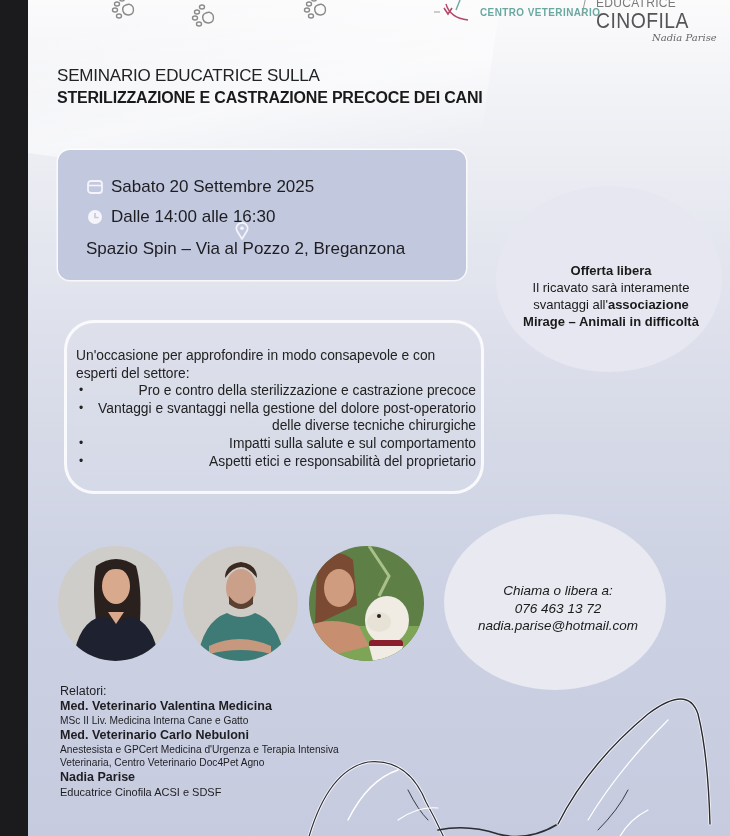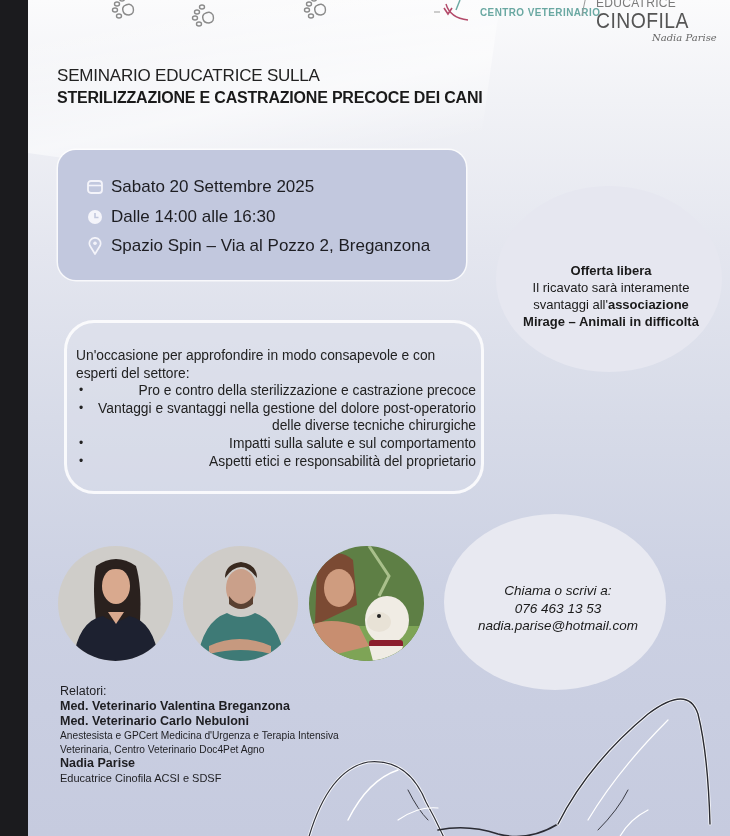--- a/index.html
+++ b/index.html
@@ -27,21 +27,21 @@
   .logo-edu .small { font-size:12px; color:#7a7a7a; letter-spacing:0.3px; }
   .logo-edu .big { font-size:22px; color:#555; letter-spacing:0.5px; transform:scaleX(0.88); transform-origin:left; margin-top:-2px; }
   .logo-edu .sig { font-family:"DejaVu Serif", serif; font-style:italic; font-size:10px; color:#666; margin-left:56px; margin-top:-2px; }
   .logo-sep { position:absolute; left:555px; top:0; width:2px; height:16px; border-left:1px solid #999; transform:rotate(12deg); }
 
   .subtitle { position:absolute; left:29px; top:66px; font-size:17px; color:#222; letter-spacing:-0.2px; }
   .title { position:absolute; left:29px; top:89px; font-size:16px; font-weight:bold; color:#1a1a1a; letter-spacing:-0.2px; }
 
   .info-box {
     position:absolute; left:30px; top:150px; width:408px; height:130px;
-    background:#c2c8de; border-radius:18px;
+    background:#c2c8de; border-radius:12px;
     box-shadow: 0 0 0 1.5px rgba(255,255,255,0.75);
   }
   .info-row { position:absolute; left:28px; display:flex; align-items:center; font-size:17px; color:#1d1d22; }
   .info-row .ic { width:17px; height:17px; margin-right:8px; display:flex; align-items:center; justify-content:center; }
 
   .circle-offer {
     position:absolute; left:468px; top:186px; width:226px; height:186px; border-radius:50%;
     background:#e6e7f0;
   }
   .offer-text { position:absolute; left:460px; top:262px; width:246px; text-align:center; font-size:13px; line-height:17px; color:#1a1a1a; }
@@ -138,21 +138,21 @@
     </div>
     <div class="info-row" style="top:57px;align-items:center;">
       <span class="ic">
         <svg width="16" height="16" viewBox="0 0 16 16">
             <circle cx="8" cy="8" r="7" fill="#f4f4fa"></circle>
             <path d="M8 4 v4.5 h3.5" stroke="#c2c8de" stroke-width="1.6" fill="none"></path>
           </svg>
       </span>
       <span>Dalle 14:00 alle 16:30</span>
     </div>
-    <div class="info-row" style="top:86px;">
+    <div class="info-row" style="top:72px;flex-direction:column;">
       <span class="ic">
         <svg width="14" height="18" viewBox="0 0 14 18">
             <path d="M7 17 L1.8 8.5 A5.6 5.6 0 1 1 12.2 8.5 Z" fill="none" stroke="#f4f4fa" stroke-width="1.7" stroke-linejoin="round"></path>
             <circle cx="7" cy="6.3" r="1.8" fill="#f4f4fa"></circle>
           </svg>
       </span>
       <span>Spazio Spin – Via al Pozzo 2, Breganzona</span>
     </div>
   </div>
 
@@ -206,28 +206,29 @@
       <ellipse cx="78" cy="74" rx="22" ry="24" fill="#f0ece4"></ellipse>
       <ellipse cx="70" cy="76" rx="12" ry="10" fill="#e8e2d6"></ellipse>
       <circle cx="70" cy="70" r="2" fill="#222"></circle>
       <rect x="60" y="94" width="34" height="8" rx="3" fill="#8b1e2d"></rect>
       <path d="M60 100 l34 0 l-4 15 l-26 0z" fill="#f0ece4"></path>
     </svg>
   </div>
 
   <div class="circle-book"></div>
   <div class="book-text">
-    <div class="i">Chiama o scrivi a:</div>
-    <div class="i">076 463 13 53</div>
+    <div class="i">Chiama o libera a:</div>
+    <div class="i">076 463 13 72</div>
     <div class="i">nadia.parise@hotmail.com</div>
   </div>
 
   <div class="speakers">
     <div class="lbl">Relatori:</div>
-    <div class="nm">Med. Veterinario Valentina Breganzona</div>
+    <div class="nm">Med. Veterinario Valentina Medicina</div>
+    <div class="rl">MSc II Liv. Medicina Interna Cane e Gatto</div>
     <div class="nm">Med. Veterinario Carlo Nebuloni</div>
     <div class="rl" style="width:280px;">Anestesista e GPCert Medicina d'Urgenza e Terapia Intensiva Veterinaria, Centro Veterinario Doc4Pet Agno</div>
     <div class="nm">Nadia Parise</div>
     <div class="rl2">Educatrice Cinofila ACSI e SDSF</div>
   </div>
 
   <svg class="cat" viewBox="0 0 470 170">
     <g fill="none" stroke-linecap="round">
       <path d="M20 170 q20 -70 60 -78 q40 -4 58 40 q10 18 20 40" stroke="#f8f9fc" stroke-width="3"></path>
       <path d="M20 170 q20 -70 60 -78 q40 -4 58 40 q10 18 20 40" stroke="#30313a" stroke-width="1.2"></path>

